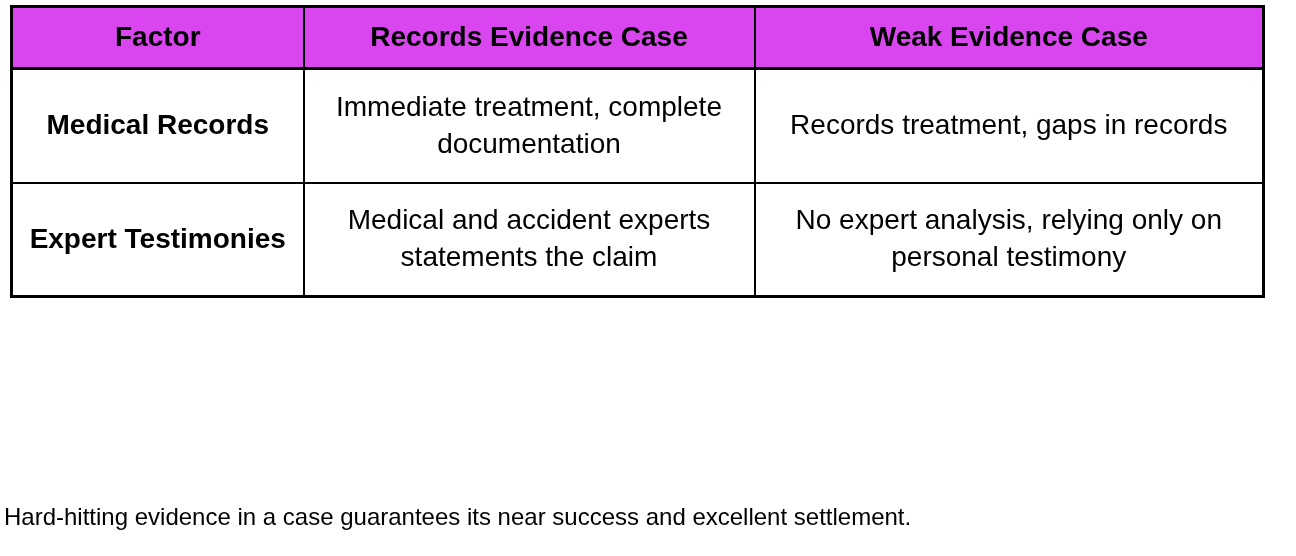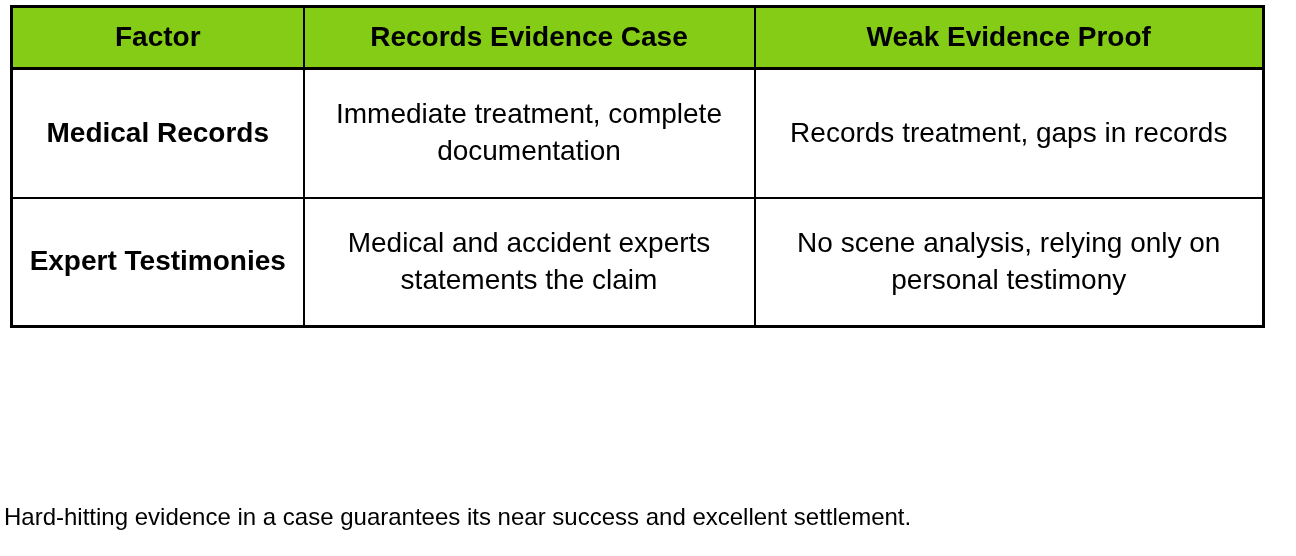--- a/index.html
+++ b/index.html
@@ -29,25 +29,25 @@
     border: 2px solid #000000;
     text-align: center;
     vertical-align: middle;
     font-size: 28px;
     line-height: 1.32;
     padding: 2px 8px;
     overflow: hidden;
   }
   table.evidence-table thead tr { height: 62px; }
   table.evidence-table thead th {
-    background: #84cc16;
+    background: #d946ef;
     font-weight: bold;
     border-bottom: 3px solid #000000;
   }
-  table.evidence-table tbody tr { height: 129px; }
+  table.evidence-table tbody tr { height: 114px; }
   td.factor-cell { font-weight: bold; }
   .caption {
     position: absolute;
     left: 4px;
     top: 503px;
     font-size: 24px;
     line-height: 1.2;
     white-space: nowrap;
   }
 </style>
@@ -58,31 +58,31 @@
   <table class="evidence-table">
     <colgroup>
       <col style="width:292px">
       <col style="width:451px">
       <col style="width:509px">
     </colgroup>
     <thead>
       <tr>
         <th>Factor</th>
         <th>Records Evidence Case</th>
-        <th>Weak Evidence Proof</th>
+        <th>Weak Evidence Case</th>
       </tr>
     </thead>
     <tbody>
       <tr>
         <td class="factor-cell">Medical Records</td>
         <td>Immediate treatment, complete documentation</td>
         <td>Records treatment, gaps in records</td>
       </tr>
       <tr>
         <td class="factor-cell">Expert Testimonies</td>
         <td>Medical and accident experts statements the claim</td>
-        <td>No scene analysis, relying only on personal testimony</td>
+        <td>No expert analysis, relying only on personal testimony</td>
       </tr>
     </tbody>
   </table>
 </div>
 
 <div class="caption">Hard-hitting evidence in a case guarantees its near success and excellent settlement.</div>
 
 </body></html>

